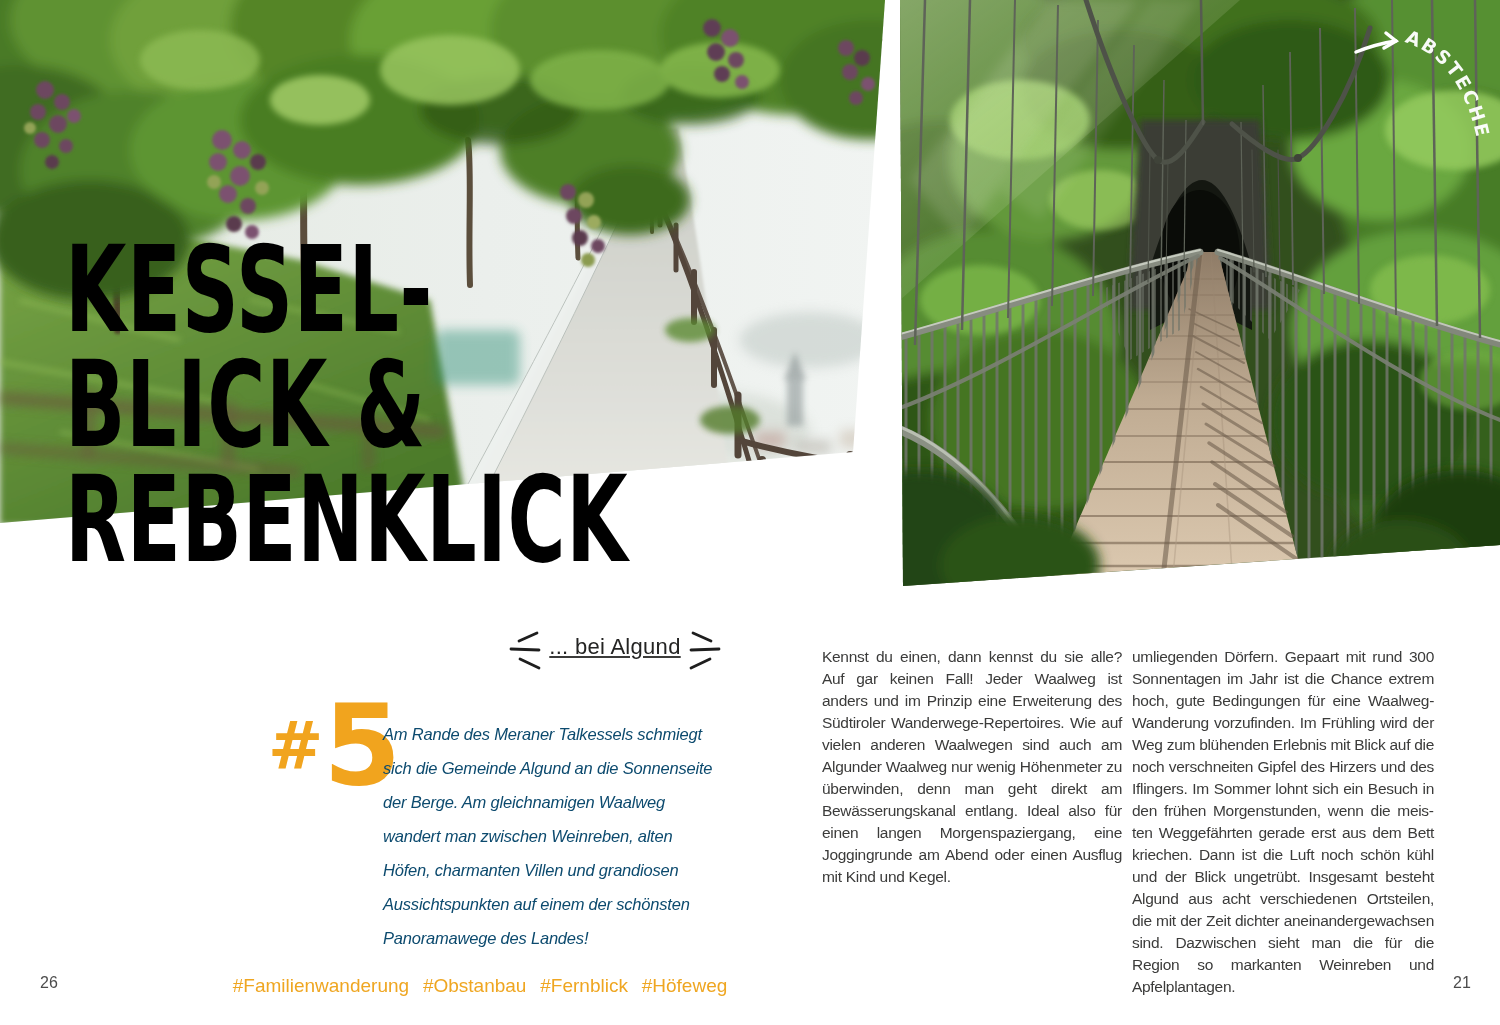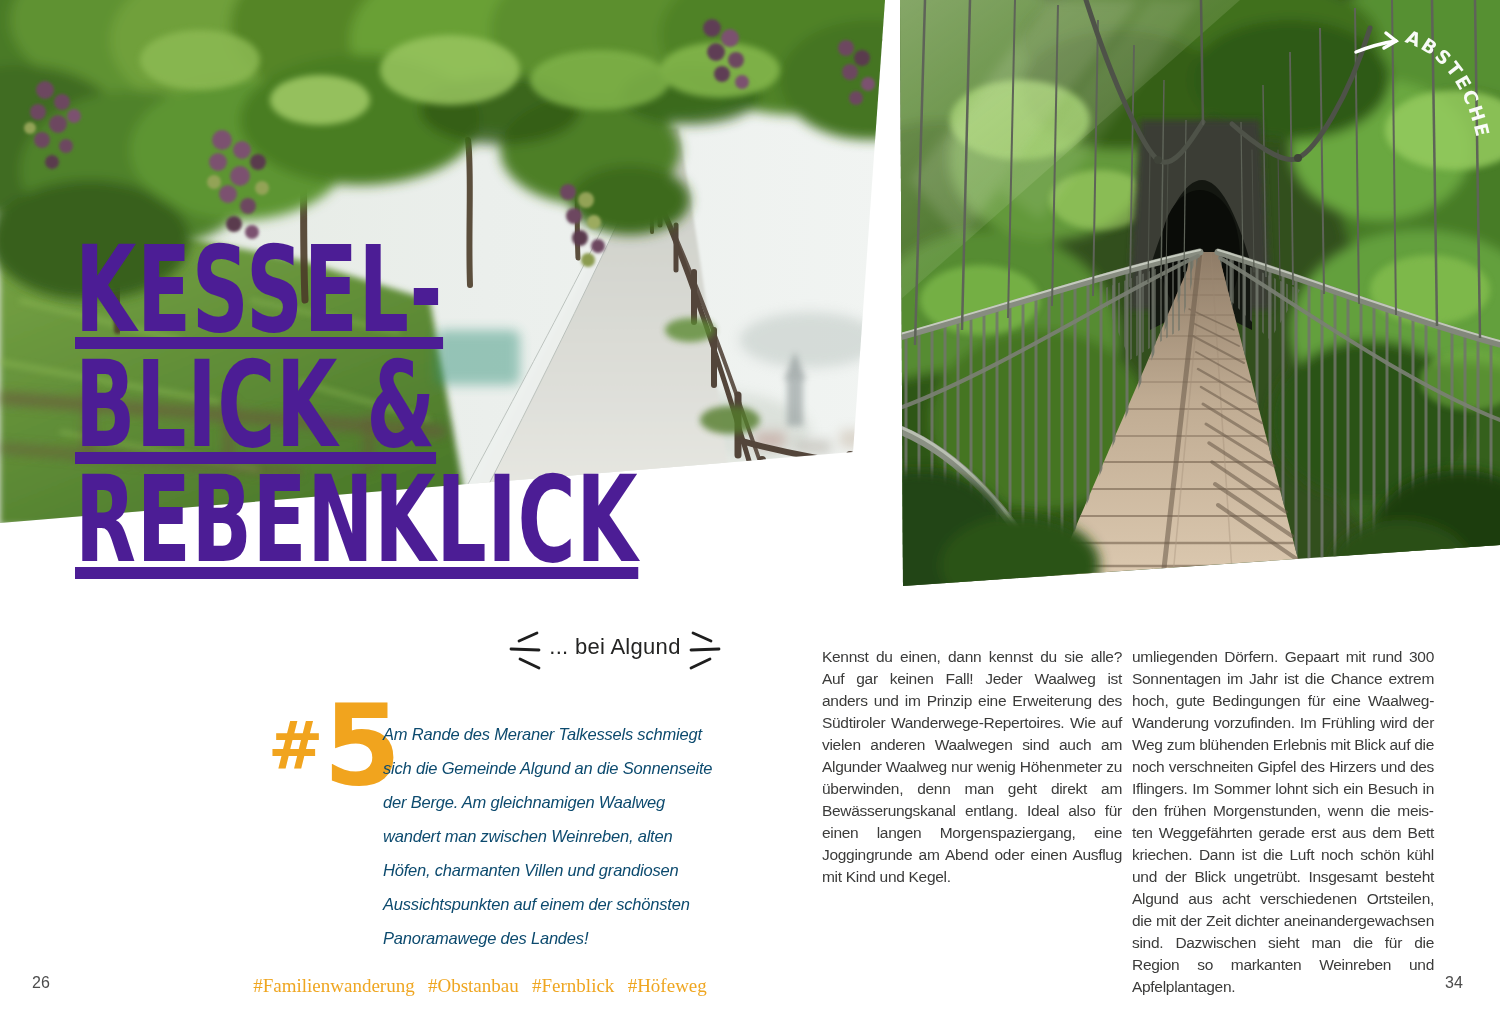--- a/index.html
+++ b/index.html
@@ -8,48 +8,48 @@
   
   .photo{position:absolute;top:0;}
   .photo svg{display:block;}
   .photo-left{left:0;width:885px;height:525px;
       clip-path:polygon(0 0,885px 0,853px 452px,0 523px);}
   .photo-right{left:900px;width:600px;height:586px;
       clip-path:polygon(0 0,600px 0,600px 545px,3px 586px);}
   
   .abstecher{position:absolute;left:1342px;top:14px;width:170px;height:170px;pointer-events:none;}
   
-  .title{position:absolute;left:75px;top:232px;color:#4c1d95;font-weight:bold;
-         font-family:"DejaVu Sans",sans-serif;text-decoration:underline;}
+  .title{position:absolute;left:65px;top:232px;color:#000000;font-weight:bold;
+         font-family:"DejaVu Sans",sans-serif;}
   .title-line{font-size:120px;line-height:115px;letter-spacing:1px;
               transform:scaleX(.66);transform-origin:0 50%;white-space:nowrap;}
   
   .subtitle-row{position:absolute;left:495px;top:620px;width:240px;height:54px;
-                display:flex;align-items:center;justify-content:center;gap:4px;}
+                display:flex;align-items:center;justify-content:center;gap:4px;text-decoration:underline;}
   .subtitle{font-size:22px;color:#242423;letter-spacing:.3px;white-space:nowrap;}
   
   .badge{position:absolute;left:268px;top:698px;color:#f1a41e;
          font-family:"DejaVu Sans",sans-serif;font-weight:bold;display:flex;align-items:flex-end;}
   .badge .hash{font-size:66px;line-height:1;transform:translateY(-14px);}
   .badge .num{font-size:112px;line-height:.85;}
   
   .intro{position:absolute;left:383px;top:700px;width:330px;font-size:16.5px;font-style:italic;
          letter-spacing:-.2px;line-height:34px;color:#0c4a6e;}
   
   .bodycol{position:absolute;top:637px;width:300px;font-size:15.5px;line-height:22px;
            letter-spacing:-.3px;text-align:justify;hyphens:manual;color:#3b3b3a;}
   .col1{left:822px;}
   .col2{left:1132px;width:302px;}
   .bodycol p{margin:9px 0 22px 0;}
   
-  .pagenum{position:absolute;top:974px;font-size:16px;color:#4c4c4c;}
+  .pagenum{position:absolute;top:974px;font-size:16px;color:#4c4c4c;margin-left:8px;}
   .pagenum-left{left:32px;}
   .pagenum-right{left:1445px;}
   .hashtags{position:absolute;left:220px;top:975px;width:520px;text-align:center;
-            font-size:19px;color:#efa621;word-spacing:.45em;white-space:nowrap;font-family:Liberation Serif, serif;}
+            font-size:19px;color:#efa621;word-spacing:.45em;white-space:nowrap;}
 </style>
 </head>
 <body>
 
 <div class="spread">
 
   <div class="photo photo-left">
     <svg width="885" height="525" viewBox="0 0 885 525">
       <defs>
         <filter id="b1" x="-30%" y="-30%" width="160%" height="160%">
@@ -429,15 +429,15 @@
 
   <div class="bodycol col1">
     <p>Kennst du einen, dann kennst du sie alle? Auf gar keinen Fall! Jeder Waalweg ist anders und im Prinzip eine Erweiterung des Südtiro­ler Wanderwege-Repertoires. Wie auf vielen anderen Waalwegen sind auch am Algunder Waalweg nur wenig Höhenmeter zu überwin­den, denn man geht direkt am Bewässerungs­kanal entlang. Ideal also für einen langen Mor­genspaziergang, eine Joggingrunde am Abend oder einen Ausflug mit Kind und Kegel.</p>
   </div>
   <div class="bodycol col2">
     <p>umliegenden Dörfern. Gepaart mit rund 300 Sonnentagen im Jahr ist die Chance extrem hoch, gute Bedingungen für eine Waalweg-Wanderung vorzufinden. Im Frühling wird der Weg zum blühenden Erlebnis mit Blick auf die noch verschneiten Gipfel des Hirzers und des Iflingers. Im Sommer lohnt sich ein Besuch in den frühen Morgenstunden, wenn die meis­ten Weggefährten gerade erst aus dem Bett kriechen. Dann ist die Luft noch schön kühl und der Blick ungetrübt. Insgesamt besteht Algund aus acht verschiedenen Ortsteilen, die mit der Zeit dichter aneinander­gewachsen sind. Dazwischen sieht man die für die Region so markanten Weinreben und Apfelplantagen.</p>
   </div>
 
   <div class="pagenum pagenum-left">26</div>
   <div class="hashtags">#Familienwanderung #Obstanbau #Fernblick #Höfeweg</div>
-  <div class="pagenum pagenum-right">34</div>
+  <div class="pagenum pagenum-right">21</div>
 
 </div>
 
 </body></html>

